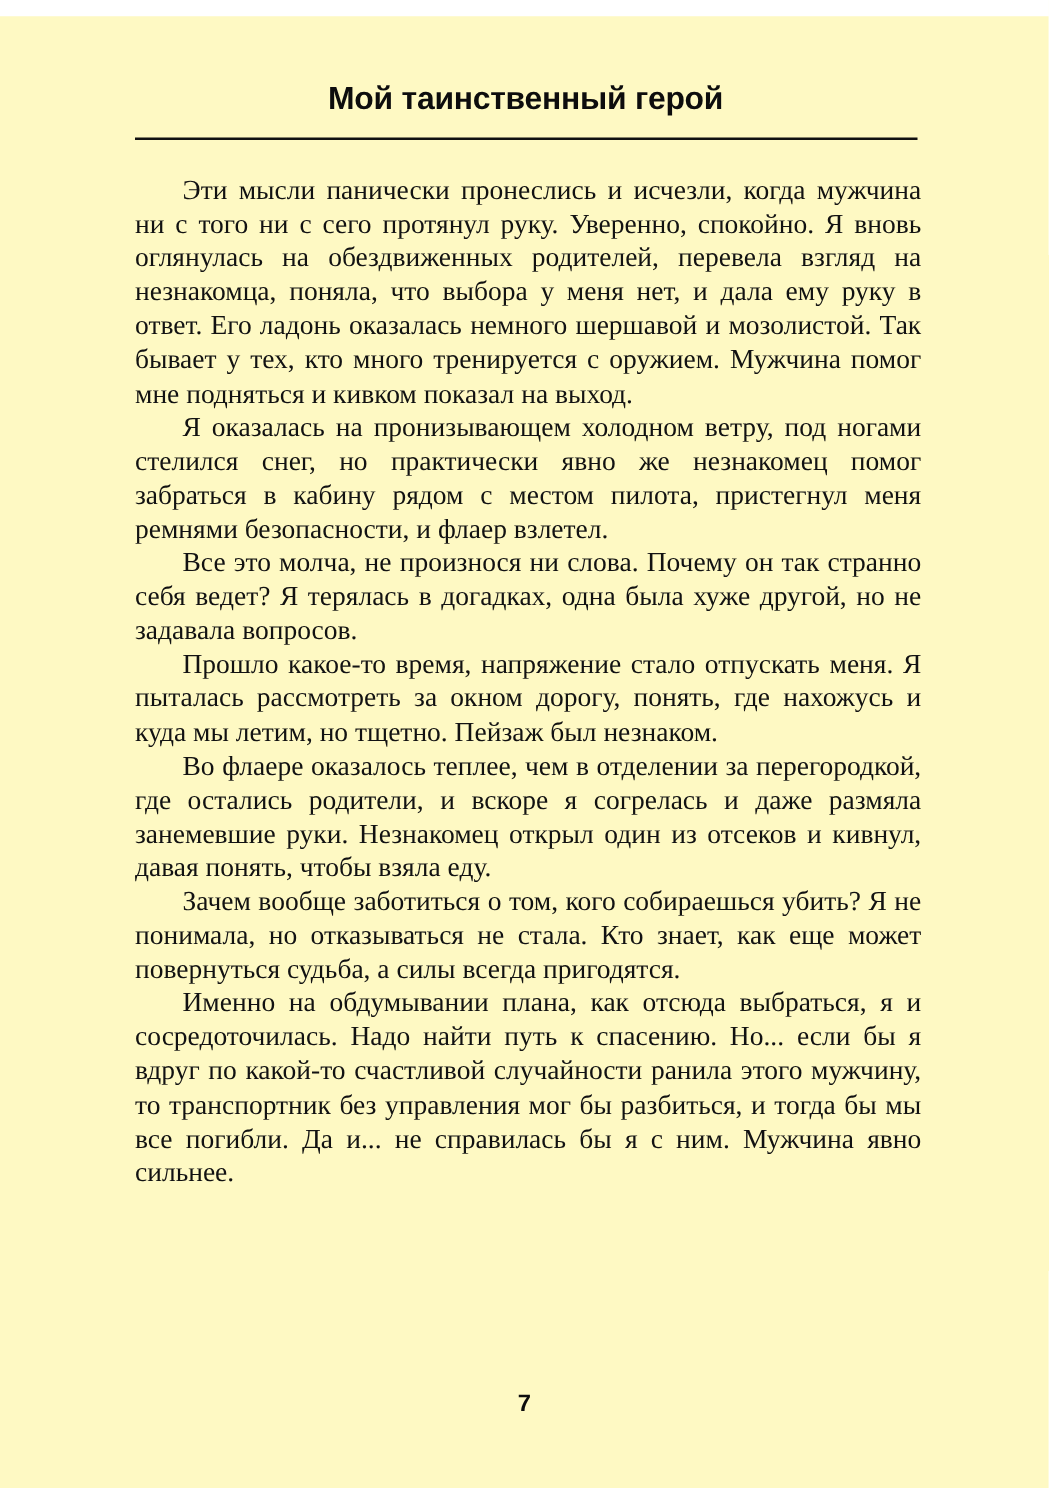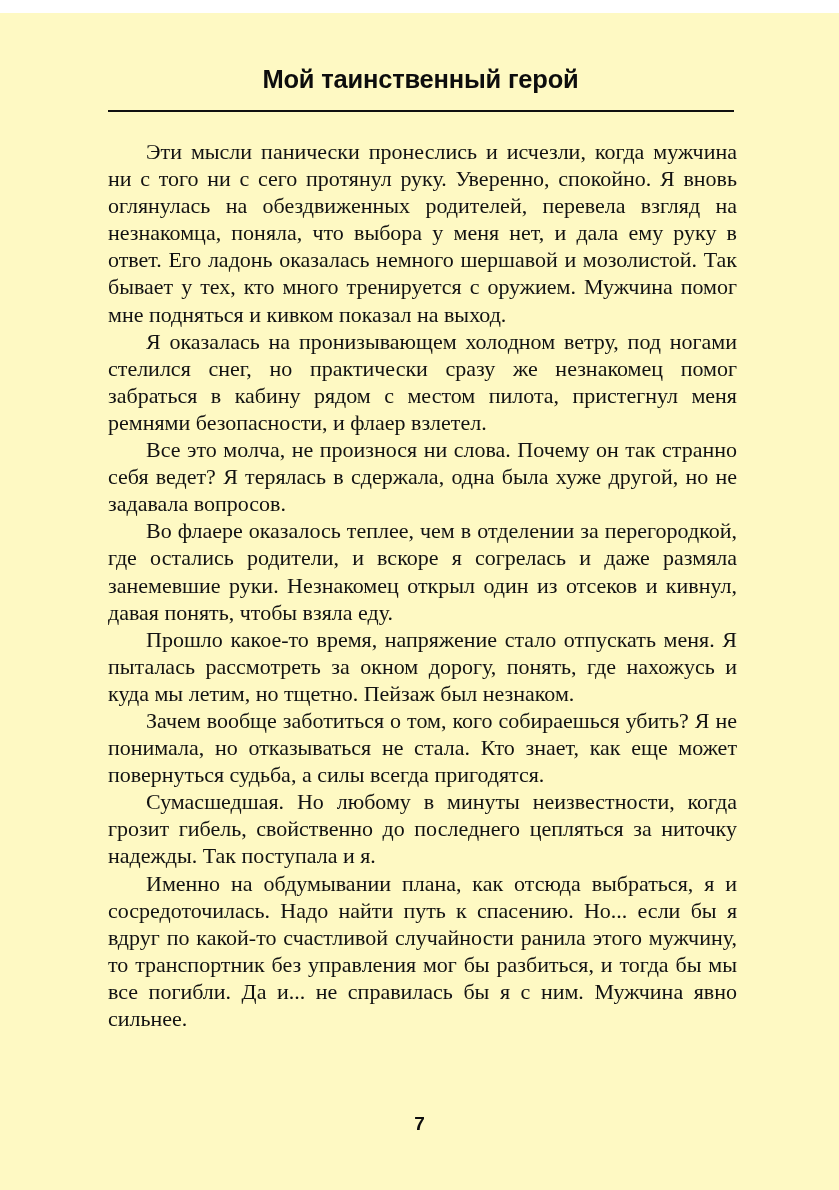--- a/index.html
+++ b/index.html
@@ -83,24 +83,23 @@
 <body>
 
 <div class="page">
 
   <div class="running-head">Мой таинственный герой</div>
 
   <div class="head-rule"></div>
 
   <div class="textblock">
       <p>Эти мысли панически пронеслись и исчезли, когда мужчина ни с того ни с сего протянул руку. Уверенно, спокойно. Я вновь оглянулась на обездвиженных родителей, перевела взгляд на незнакомца, поняла, что выбора у меня нет, и дала ему руку в ответ. Его ладонь оказалась немного шершавой и мозолистой. Так бывает у тех, кто много тренируется с оружием. Мужчина помог мне подняться и кивком показал на выход.</p>
-      <p>Я оказалась на пронизывающем холодном ветру, под ногами стелился снег, но практически сразу же незнакомец помог забраться в кабину рядом с местом пилота, пристегнул меня ремнями безопасности, и флаер взлетел.</p>
-      <p>Все это молча, не произнося ни слова. Почему он так странно себя ведет? Я терялась в сдержала, одна была хуже другой, но не задавала вопросов.</p>
+      <p>Я оказалась на пронизывающем холодном ветру, под ногами стелился снег, но практически явно же незнакомец помог забраться в кабину рядом с местом пилота, пристегнул меня ремнями безопасности, и флаер взлетел.</p>
+      <p>Все это молча, не произнося ни слова. Почему он так странно себя ведет? Я терялась в догадках, одна была хуже другой, но не задавала вопросов.</p>
+      <p>Прошло какое-то время, напряжение стало отпускать меня. Я пыталась рассмотреть за окном дорогу, понять, где нахожусь и куда мы летим, но тщетно. Пейзаж был незнаком.</p>
       <p>Во флаере оказалось теплее, чем в отделении за перегородкой, где остались родители, и вскоре я согрелась и даже размяла занемевшие руки. Незнакомец открыл один из отсеков и кивнул, давая понять, чтобы взяла еду.</p>
-      <p>Прошло какое-то время, напряжение стало отпускать меня. Я пыталась рассмотреть за окном дорогу, понять, где нахожусь и куда мы летим, но тщетно. Пейзаж был незнаком.</p>
       <p>Зачем вообще заботиться о том, кого собираешься убить? Я не понимала, но отказываться не стала. Кто знает, как еще может повернуться судьба, а силы всегда пригодятся.</p>
-      <p>Сумасшедшая. Но любому в минуты неизвестности, когда грозит гибель, свойственно до последнего цепляться за ниточку надежды. Так поступала и я.</p>
       <p>Именно на обдумывании плана, как отсюда выбраться, я и сосредоточилась. Надо найти путь к спасению. Но... если бы я вдруг по какой-то счастливой случайности ранила этого мужчину, то транспортник без управления мог бы разбиться, и тогда бы мы все погибли. Да и... не справилась бы я с ним. Мужчина явно сильнее.</p>
     </div>
 
   <div class="folio">7</div>
 
 </div>
 
 </body></html>

